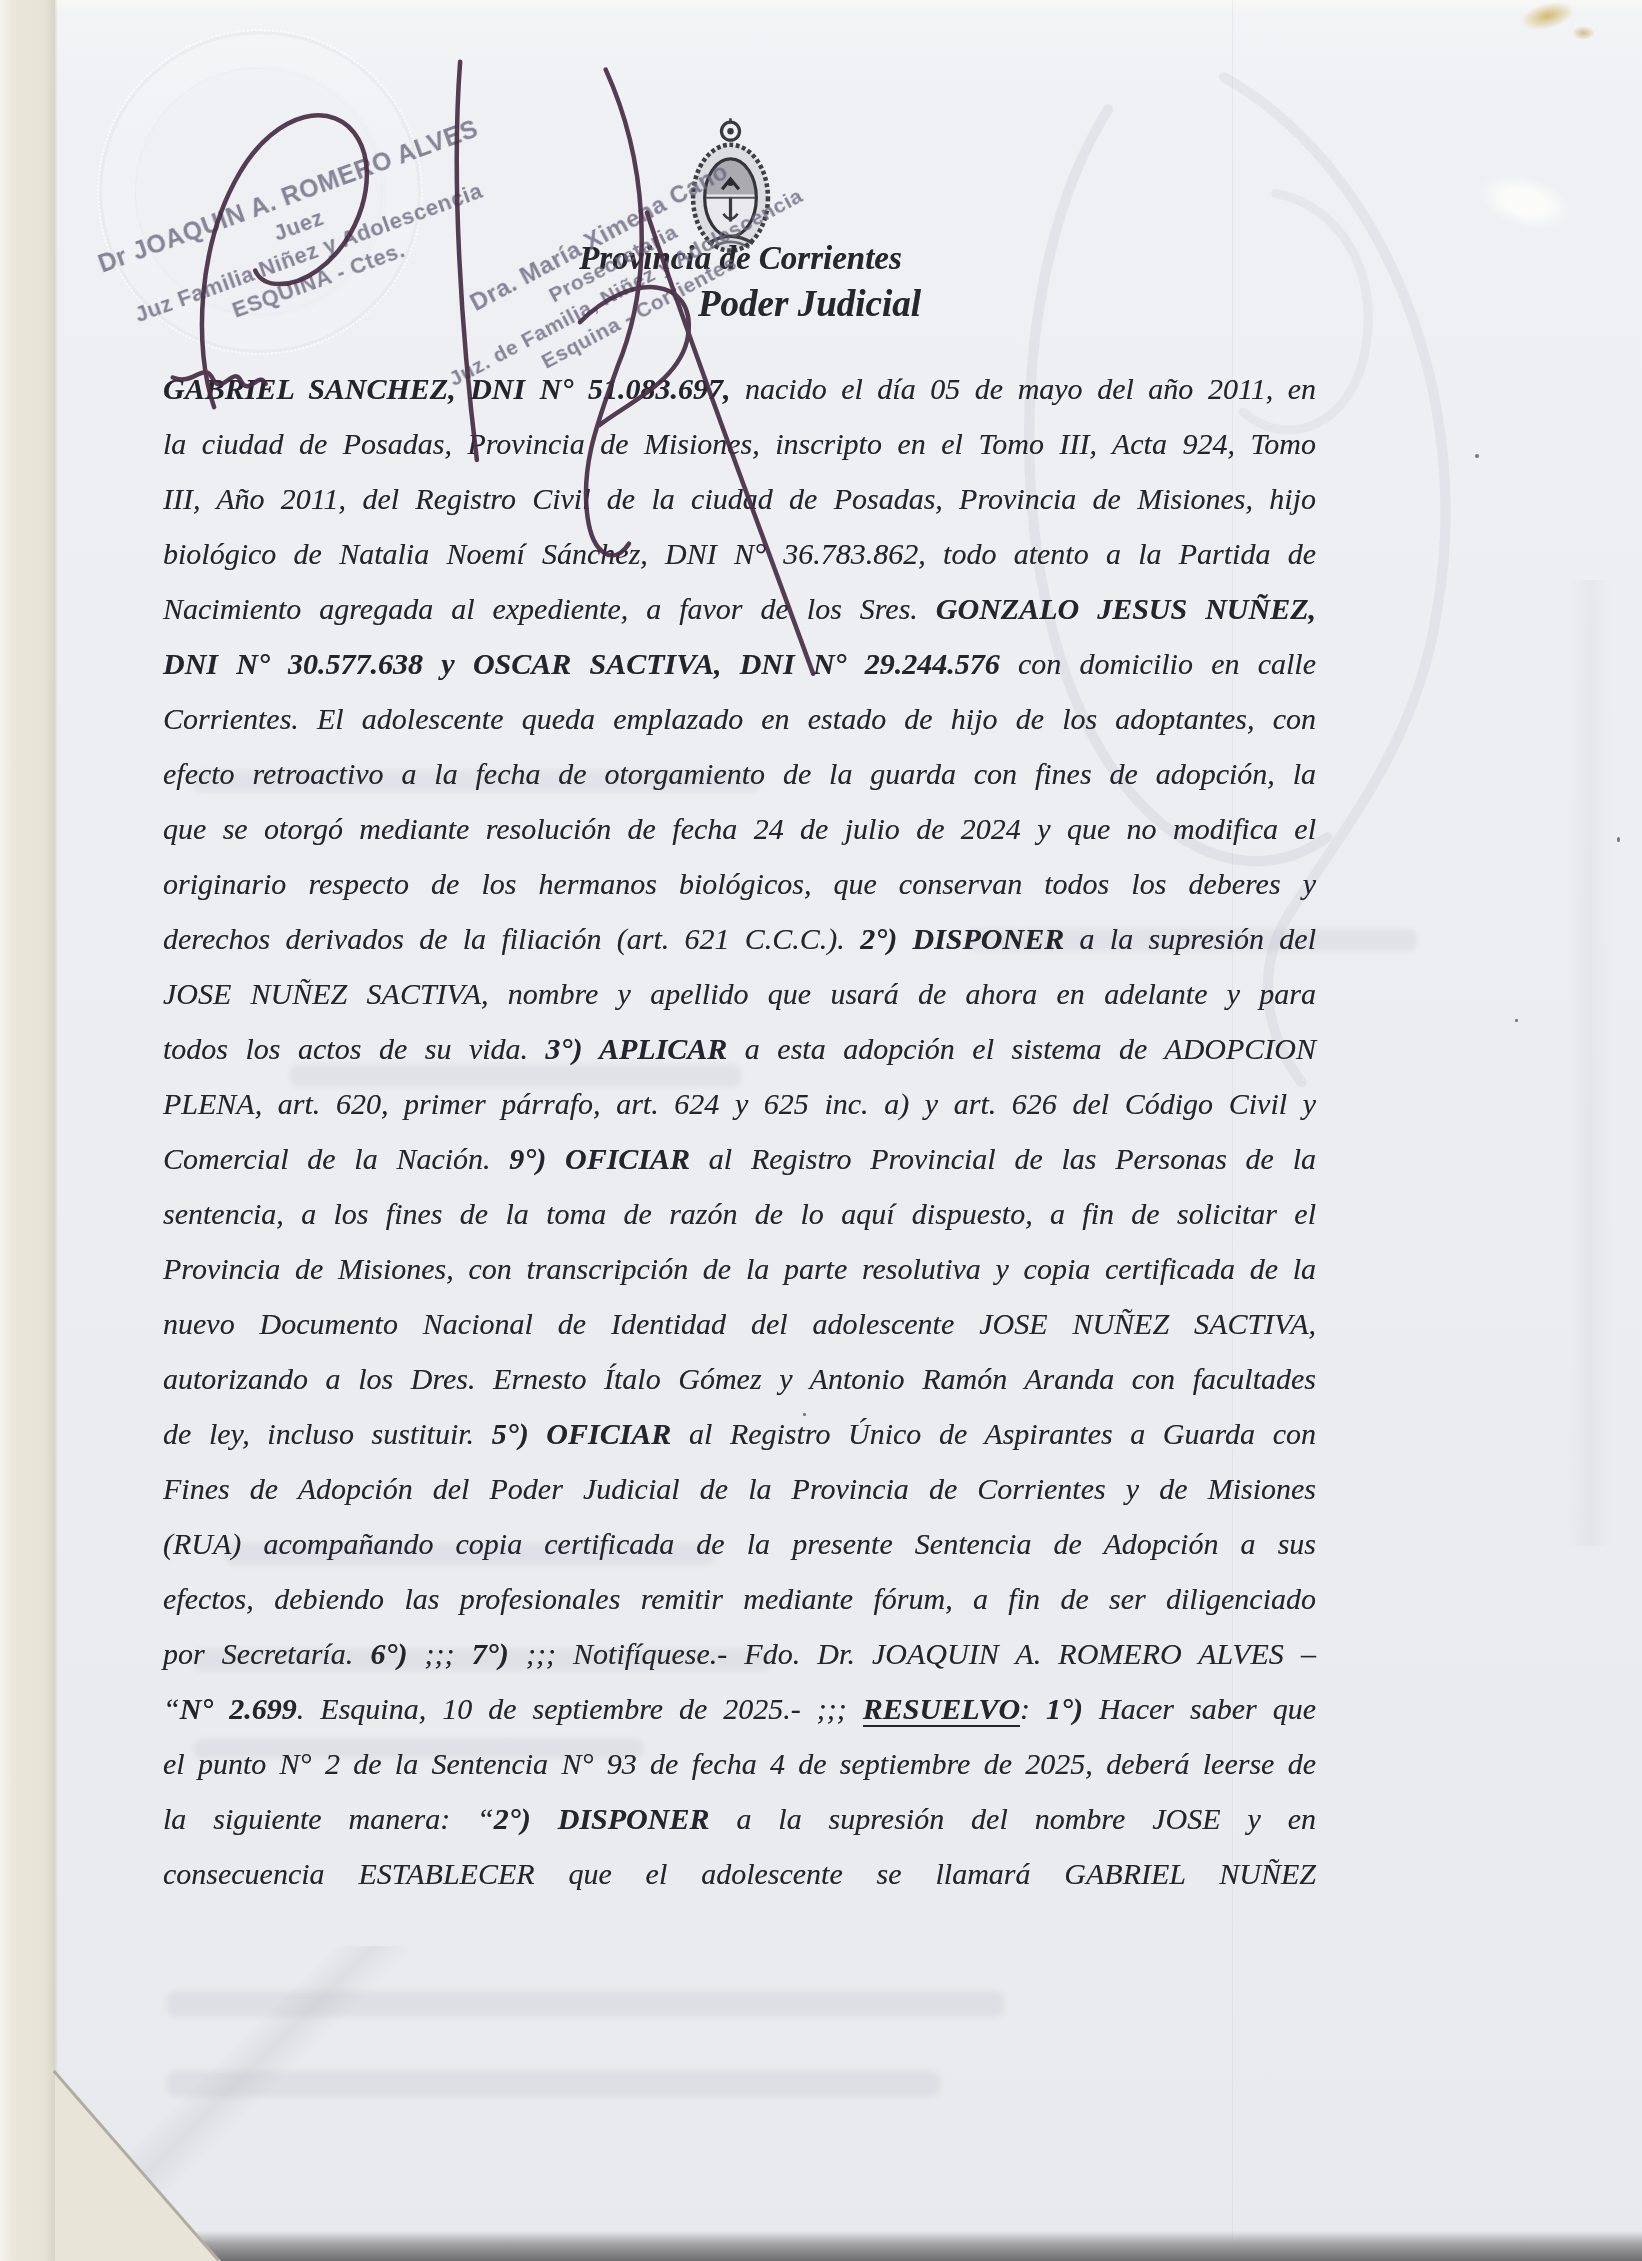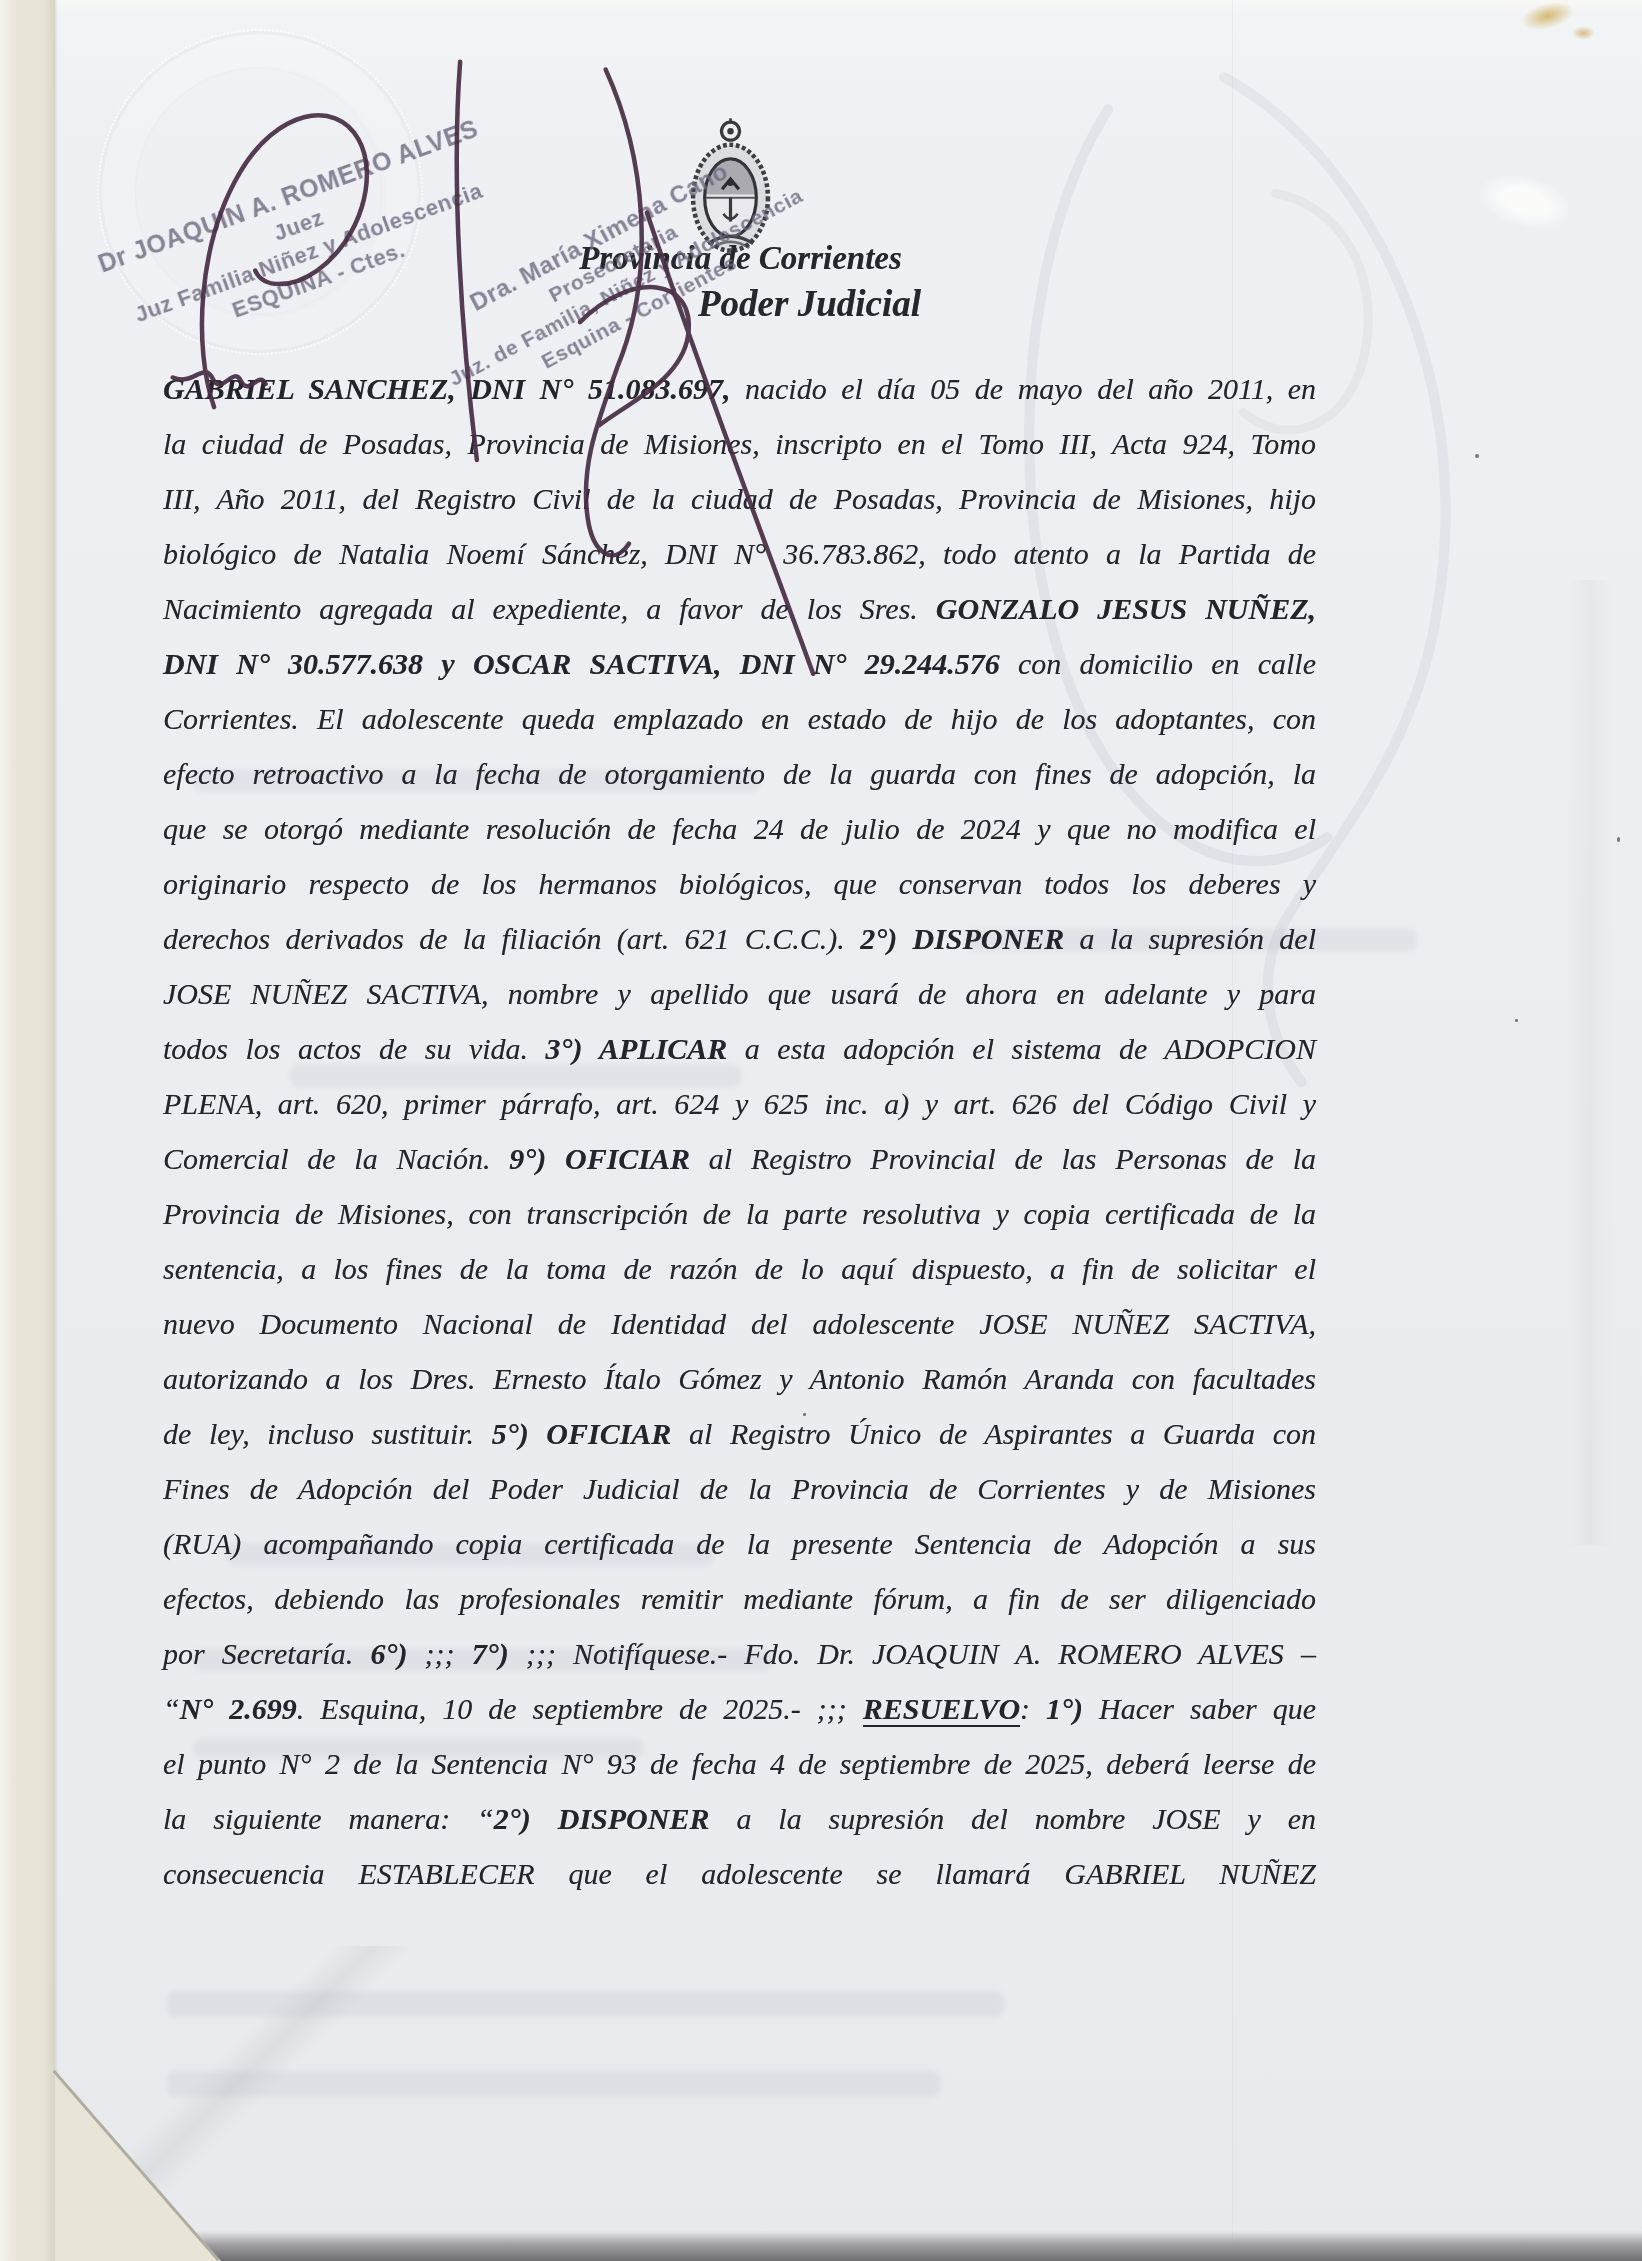--- a/index.html
+++ b/index.html
@@ -164,22 +164,22 @@
       <div class="doc-line"><span class="b ">DNI N° 30.577.638 y OSCAR SACTIVA, DNI N° 29.244.576</span><span class=""> con domicilio en calle</span></div>
       <div class="doc-line"><span class="">Corrientes. El adolescente queda emplazado en estado de hijo de los adoptantes, con</span></div>
       <div class="doc-line"><span class="">efecto retroactivo a la fecha de otorgamiento de la guarda con fines de adopción, la</span></div>
       <div class="doc-line"><span class="">que se otorgó mediante resolución de fecha 24 de julio de 2024 y que no modifica el</span></div>
       <div class="doc-line"><span class="">originario respecto de los hermanos biológicos, que conservan todos los deberes y</span></div>
       <div class="doc-line"><span class="">derechos derivados de la filiación (art. 621 C.C.C.). </span><span class="b ">2°) DISPONER</span><span class=""> a la supresión del</span></div>
       <div class="doc-line"><span class="">JOSE NUÑEZ SACTIVA, nombre y apellido que usará de ahora en adelante y para</span></div>
       <div class="doc-line"><span class="">todos los actos de su vida. </span><span class="b ">3°) APLICAR</span><span class=""> a esta adopción el sistema de ADOPCION</span></div>
       <div class="doc-line"><span class="">PLENA, art. 620, primer párrafo, art. 624 y 625 inc. a) y art. 626 del Código Civil y</span></div>
       <div class="doc-line"><span class="">Comercial de la Nación. </span><span class="b ">9°) OFICIAR</span><span class=""> al Registro Provincial de las Personas de la</span></div>
+      <div class="doc-line"><span class="">sentencia, a los fines de la toma de razón de lo aquí dispuesto, a fin de solicitar el</span></div>
       <div class="doc-line"><span class="">Provincia de Misiones, con transcripción de la parte resolutiva y copia certificada de la</span></div>
-      <div class="doc-line"><span class="">sentencia, a los fines de la toma de razón de lo aquí dispuesto, a fin de solicitar el</span></div>
       <div class="doc-line"><span class="">nuevo Documento Nacional de Identidad del adolescente JOSE NUÑEZ SACTIVA,</span></div>
       <div class="doc-line"><span class="">autorizando a los Dres. Ernesto Ítalo Gómez y Antonio Ramón Aranda con facultades</span></div>
       <div class="doc-line"><span class="">de ley, incluso sustituir. </span><span class="b ">5°) OFICIAR</span><span class=""> al Registro Único de Aspirantes a Guarda con</span></div>
       <div class="doc-line"><span class="">Fines de Adopción del Poder Judicial de la Provincia de Corrientes y de Misiones</span></div>
       <div class="doc-line"><span class="">(RUA) acompañando copia certificada de la presente Sentencia de Adopción a sus</span></div>
       <div class="doc-line"><span class="">efectos, debiendo las profesionales remitir mediante fórum, a fin de ser diligenciado</span></div>
       <div class="doc-line"><span class="">por Secretaría. </span><span class="b ">6°)</span><span class=""> ;;; </span><span class="b ">7°)</span><span class=""> ;;; Notifíquese.- Fdo. Dr. JOAQUIN A. ROMERO ALVES –</span></div>
       <div class="doc-line"><span class="">“</span><span class="b ">N° 2.699</span><span class="">. Esquina, 10 de septiembre de 2025.- ;;; </span><span class="b u">RESUELVO</span><span class="">: </span><span class="b ">1°)</span><span class=""> Hacer saber que</span></div>
       <div class="doc-line"><span class="">el punto N° 2 de la Sentencia N° 93 de fecha 4 de septiembre de 2025, deberá leerse de</span></div>
       <div class="doc-line"><span class="">la siguiente manera: “</span><span class="b ">2°) DISPONER</span><span class=""> a la supresión del nombre JOSE y en</span></div>

